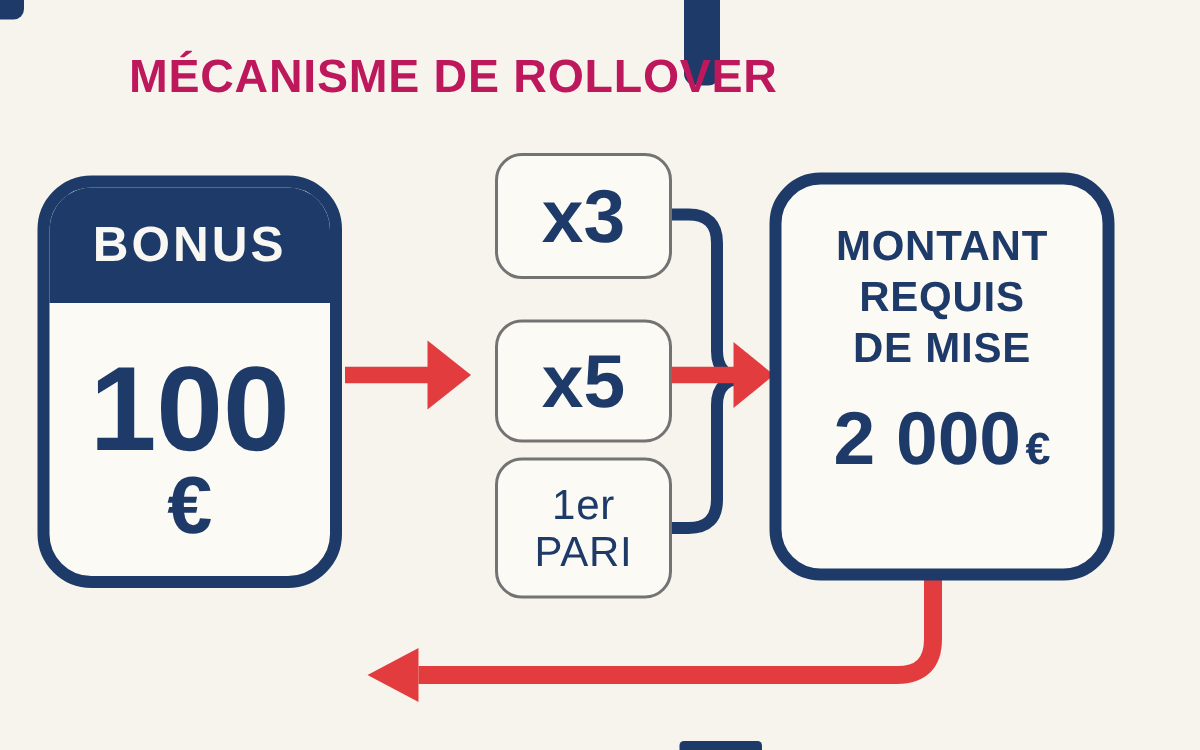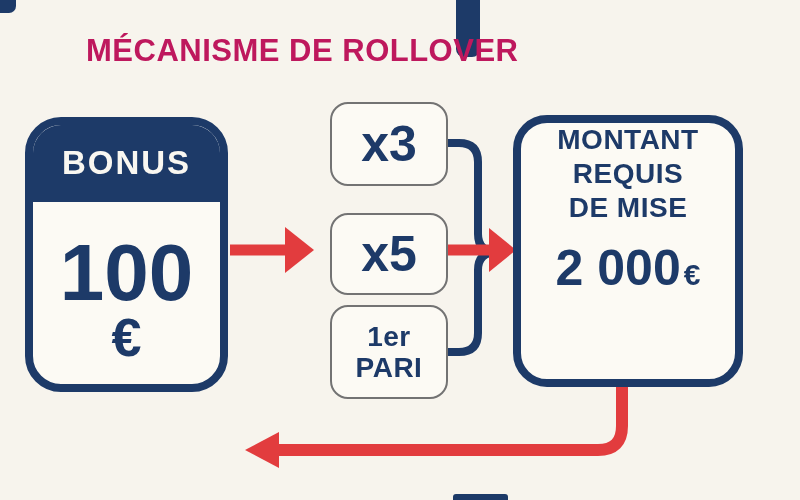--- a/index.html
+++ b/index.html
@@ -31,26 +31,26 @@
   .card-amount{font-size:80px;font-weight:800;line-height:.95;}
   .card-cur{font-size:54px;font-weight:800;line-height:.9;margin-top:2px;}
 
   
   .mini{left:330px;width:118px;border:2px solid #737373;border-radius:18px;
         display:flex;align-items:center;justify-content:center;text-align:center;}
   .mini-x3{top:102px;height:84px;}
   .mini-x5{top:213px;height:82px;align-items:center;}
   .mini-pari{top:305px;height:94px;}
   .mini .big{font-size:50px;font-weight:800;line-height:1;}
-  .mini .two-line{font-size:28px;font-weight:700;line-height:1.12;letter-spacing:.5px;}
+  .mini .two-line{font-size:28px;font-weight:400;line-height:1.12;letter-spacing:.5px;}
   .mini .two-line span{display:block;}
 
   
   .result{left:513px;top:115px;width:230px;height:272px;border-radius:34px;
-        display:flex;flex-direction:column;align-items:center;}
+        display:flex;flex-direction:column;align-items:center;padding-top:24px;}
   .result-title{font-size:28px;font-weight:800;line-height:1.22;letter-spacing:.5px;text-align:center;}
   .result-title span{display:block;}
   .result-amount{margin-top:14px;font-size:50px;font-weight:800;white-space:nowrap;}
   .result-amount .eur{font-size:30px;font-weight:800;margin-left:3px;}
 
   .arrows{position:absolute;left:0;top:0;width:800px;height:500px;pointer-events:none;}
 </style>
 </head>
 <body>
 

